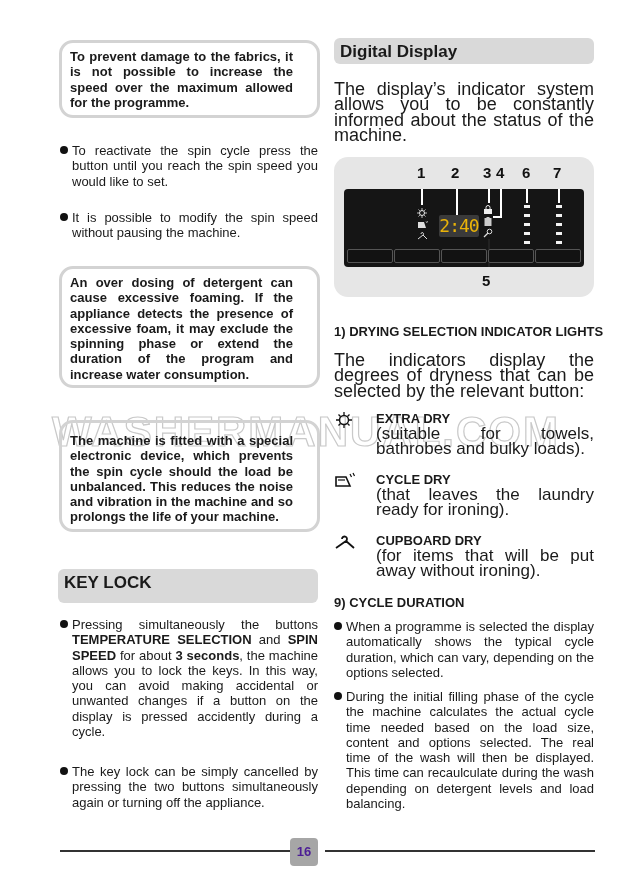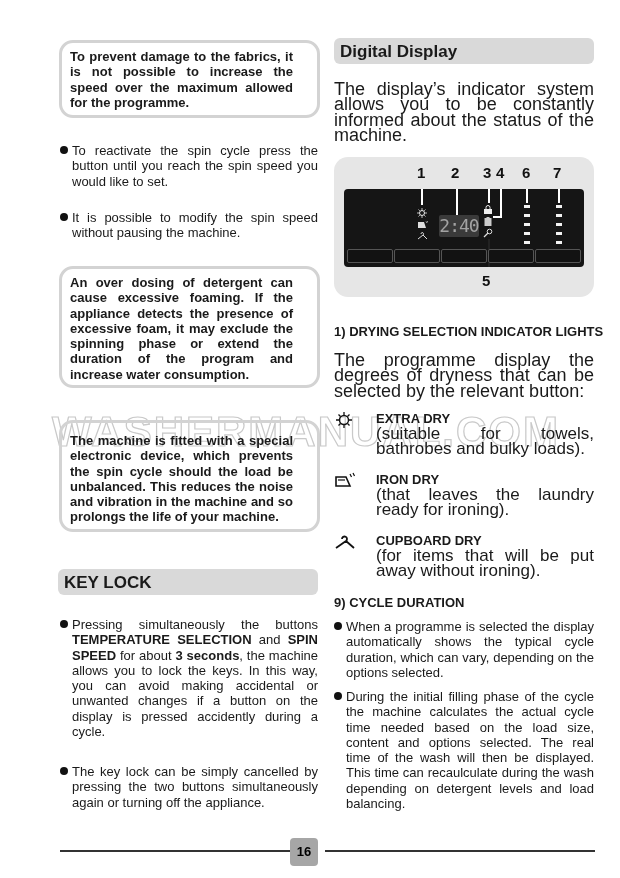--- a/index.html
+++ b/index.html
@@ -18,27 +18,27 @@
   .subhead { position:absolute; font-weight:bold; font-size:13px; }
   .dry-item { position:absolute; left:334px; width:260px; height:50px; }
   .dry-item .icon { position:absolute; left:0; top:0; width:22px; height:20px; }
   .dry-item .title { position:absolute; left:42px; top:0; font-weight:bold; font-size:13px; }
   .dry-item .desc { position:absolute; left:42px; top:15px; width:218px; font-size:17px; line-height:15.3px;
                     text-align:justify; text-align-last:left; }
   .watermark { position:absolute; left:52px; top:408px; font-size:42px; font-weight:bold; letter-spacing:2px;
                color:transparent; -webkit-text-stroke:1.2px #c9c9c9; white-space:nowrap; pointer-events:none; }
   .footer-line { position:absolute; top:850px; height:2px; background:#333; }
   .page-num { position:absolute; left:290px; top:838px; width:28px; height:28px; border-radius:4px;
-              background:#a6a6a6; color:#000000; font-weight:bold; font-size:13px; text-align:center; line-height:28px; }
+              background:#a6a6a6; color:#4c1d95; font-weight:bold; font-size:13px; text-align:center; line-height:28px; }
   .panel { position:absolute; left:334px; top:157px; width:260px; height:140px; background:#e6e6e6; border-radius:14px; }
   .screen { position:absolute; left:10px; top:32px; width:240px; height:78px; background:#151515; border-radius:4px; }
   .callout { position:absolute; font-weight:bold; font-size:15px; color:#111; }
   .lead { position:absolute; width:2px; background:#ffffff; }
   .lcd { position:absolute; left:95px; top:26px; width:40px; height:22px; background:#3a3a3a; border-radius:2px;
-         color:#a3a3a3; font-family:"DejaVu Sans Mono", monospace; font-size:18px; line-height:22px; text-align:center; letter-spacing:-1px; }
+         color:#eab308; font-family:"DejaVu Sans Mono", monospace; font-size:18px; line-height:22px; text-align:center; letter-spacing:-1px; }
   .btn { position:absolute; top:60px; height:14px; border:1px solid #555; border-radius:2px; box-sizing:border-box; background:#121212; }
   .led { position:absolute; width:6px; height:3px; background:#f2f2f2; }
 </style>
 </head>
 <body>
 
 <div class="watermark">WASHERMANUAL.COM</div>
 
 <div class="note" style="left:59px; top:40px; width:261px; height:78px;">
   <span>To prevent damage to the fabrics, it is not possible to increase the speed over the maximum allowed for the programme.</span>
@@ -55,21 +55,21 @@
 </div>
 
 <div class="note" style="left:59px; top:266px; width:261px; height:122px;">
   <span>An over dosing of detergent can cause excessive foaming. If the appliance detects the presence of excessive foam, it may exclude the spinning phase or extend the duration of the program and increase water consumption.</span>
 </div>
 
 <div class="note" style="left:59px; top:420px; width:261px; height:112px; padding-top:10px;">
   <span>The machine is fitted with a special electronic device, which prevents the spin cycle should the load be unbalanced. This reduces the noise and vibration in the machine and so prolongs the life of your machine.</span>
 </div>
 
-<div class="section-head" style="left:58px; top:569px; width:260px; height:26px;">KEY LOCK</div>
+<div class="section-head" style="left:58px; top:569px; width:260px; height:34px;">KEY LOCK</div>
 
 <div class="bullet" style="left:60px; top:617px; width:258px;">
   <span class="dot"></span>
   <span><span>Pressing simultaneously the buttons </span><b>TEMPERATURE SELECTION</b><span> and </span><b>SPIN SPEED</b><span> for about </span><b>3 seconds</b><span>, the machine allows you to lock the keys. In this way, you can avoid making accidental or unwanted changes if a button on the display is pressed accidently during a cycle.</span></span>
 </div>
 
 <div class="bullet" style="left:60px; top:764px; width:258px;">
   <span class="dot"></span>
   <span>The key lock can be simply cancelled by pressing the two buttons simultaneously again or turning off the appliance.</span>
 </div>
@@ -143,38 +143,38 @@
     <span class="btn" style="left:3px; width:46px;"></span>
     <span class="btn" style="left:50px; width:46px;"></span>
     <span class="btn" style="left:97px; width:46px;"></span>
     <span class="btn" style="left:144px; width:46px;"></span>
     <span class="btn" style="left:191px; width:46px;"></span>
   </div>
 </div>
 
 <div class="subhead" style="left:334px; top:324px;">1) DRYING SELECTION INDICATOR LIGHTS</div>
 
-<div class="para" style="left:334px; top:353px; width:260px;">The programme display the degrees of dryness that can be selected by the relevant button:</div>
+<div class="para" style="left:334px; top:353px; width:260px;">The indicators display the degrees of dryness that can be selected by the relevant button:</div>
 
 <div class="dry-item" style="top:411px;">
   <svg class="icon" viewBox="0 0 22 20">
     <circle cx="10" cy="9" r="4.5" fill="none" stroke="#111" stroke-width="1.4"></circle>
     <path d="M10 1v3M10 14v3M2 9h3M15 9h3M4.5 3.5l2 2M13.5 12.5l2 2M4.5 14.5l2-2M13.5 5.5l2-2" stroke="#111" stroke-width="1.3"></path>
   </svg>
   <span class="title">EXTRA  DRY</span>
   <span class="desc">(suitable  for towels, bathrobes and bulky loads).</span>
 </div>
 
 <div class="dry-item" style="top:472px;">
   <svg class="icon" viewBox="0 0 22 20">
     <path d="M2 5h10l4 9H2z" fill="none" stroke="#111" stroke-width="1.6"></path>
       <path d="M4 8h7" stroke="#111" stroke-width="1.2"></path>
     <path d="M16 2l1.5 3M19 1l1.5 3" stroke="#111" stroke-width="1.2"></path>
   </svg>
-  <span class="title">IRON DRY</span>
+  <span class="title">CYCLE DRY</span>
   <span class="desc">(that leaves the laundry ready for ironing).</span>
 </div>
 
 <div class="dry-item" style="top:533px;">
   <svg class="icon" viewBox="0 0 22 20">
     <path d="M8 6a2.5 2.5 0 1 1 4 2L2 15M12 8l8 7" stroke="#111" stroke-width="1.8" fill="none"></path>
   </svg>
   <span class="title">CUPBOARD DRY</span>
   <span class="desc">(for items that will be put away without ironing).</span>
 </div>

